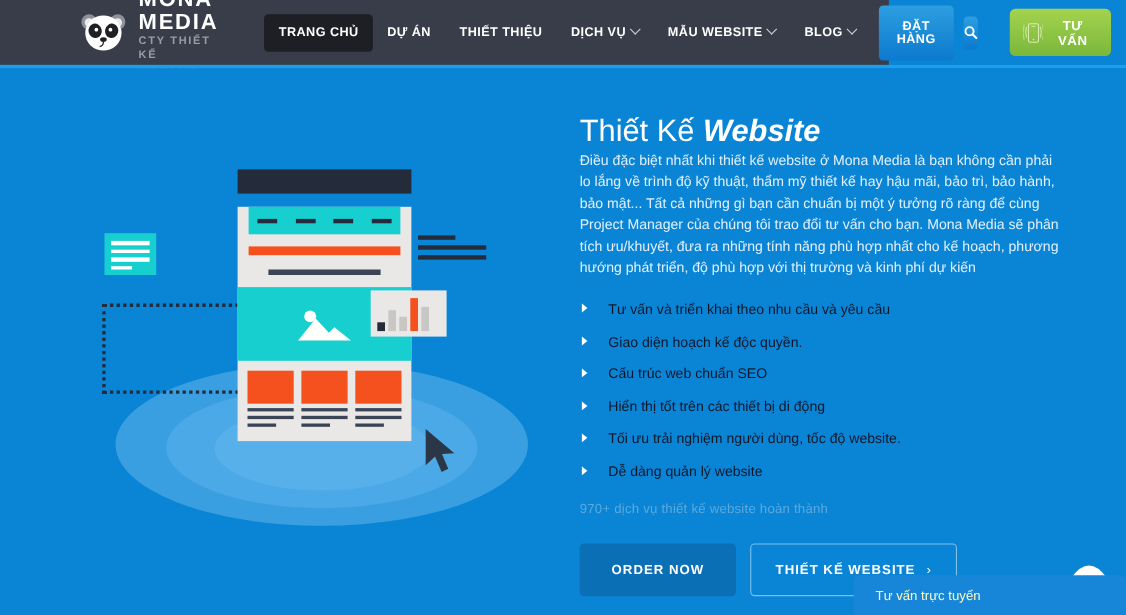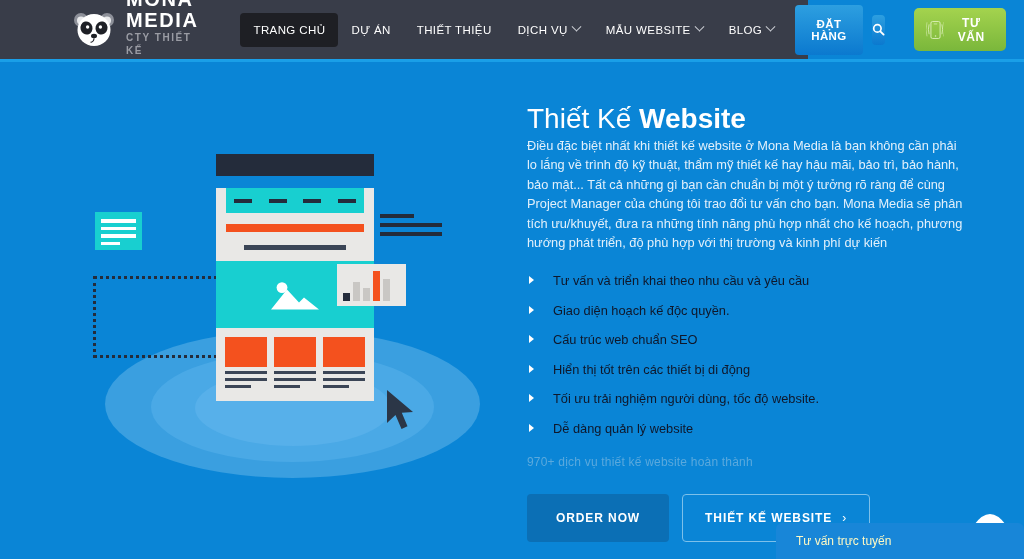--- a/index.html
+++ b/index.html
@@ -29,21 +29,21 @@
     color: #ffffff; font-size: 20px; font-weight: bold;
     letter-spacing: 1.6px; line-height: 21px;
   }
   .brand-sub {
     color: #9a9ca4; font-size: 10px; font-weight: bold;
     letter-spacing: 1.55px; line-height: 13px;
   }
 
   .nav { display: flex; align-items: center; margin-left: 42px; }
   .nav-item {
-    color: #ffffff; font-size: 11.5px; font-weight: normal;
+    color: #ffffff; font-size: 11.5px; font-weight: bold;
     letter-spacing: .4px; padding: 11px 13px;
     border-radius: 4px; white-space: nowrap;
     display: flex; align-items: center; gap: 5px;
     cursor: pointer;
   }
   .nav-item.active { background: #1e1f24; }
   .caret {
     display: inline-block; width: 7px; height: 7px;
     border-right: 1.4px solid #cfd2d8; border-bottom: 1.4px solid #cfd2d8;
     transform: rotate(45deg) translate(-2px,-2px);
@@ -125,21 +125,21 @@
   .dotted {
     position: absolute; left: -2px; top: 122px; width: 132px; height: 82px;
     border-left: 3px dotted #242c3b; border-top: 3px dotted #242c3b;
     border-bottom: 3px dotted #242c3b;
   }
   .cursor { position: absolute; left: 289px; top: 234px; }
 
   
   .copy { position: absolute; left: 527px; top: 40px; width: 440px; }
   .h1 { color: #ffffff; font-size: 28px; line-height: 34px; font-weight: normal; }
-  .h1 b { font-weight: bold; }
+  .h1 b { font-weight: bold; font-style: italic; }
   .lede {
     color: #e2f0fb; font-size: 12.8px; line-height: 19.4px;
     text-align: left;
   }
   .bullets { list-style: none; margin-top: 20px; }
   .bullets li {
     color: #0f172a; font-size: 12.8px; line-height: 17px;
     padding: 0 0 0 26px; margin-bottom: 12.5px; position: relative;
   }
   .bullets li::before {

